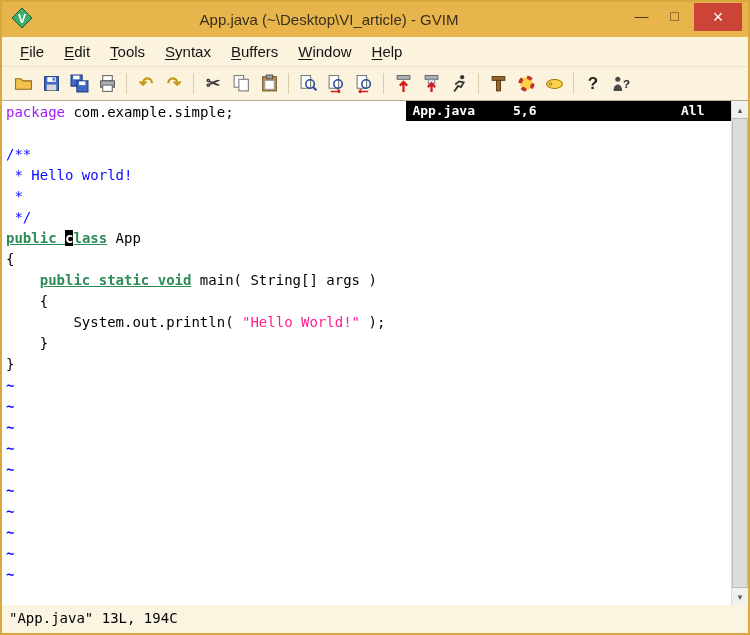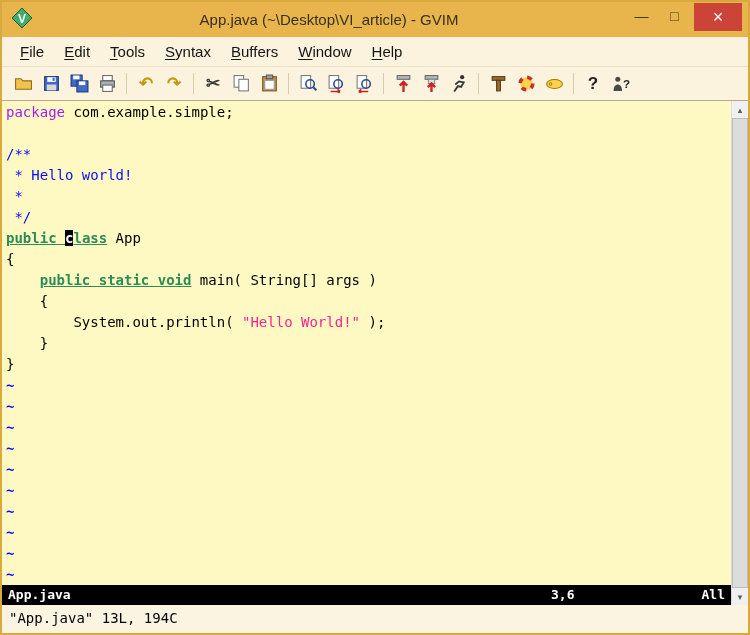--- a/index.html
+++ b/index.html
@@ -22,37 +22,37 @@
              font-size:15px; color:#141414; border-bottom:1px solid #ece2c6; flex:0 0 auto; }
   .menu-item { padding:4px 10px; white-space:nowrap; }
   .accel { text-decoration:underline; text-underline-offset:2px; }
   
   .toolbar { height:33px; background:#fbf3de; display:flex; align-items:center; padding-left:7px; flex:0 0 auto; }
   .tool-btn { width:28px; height:27px; display:flex; align-items:center; justify-content:center; }
   .tb-sep { width:1px; height:21px; background:#d8cda8; margin:0 5px; }
   .glyph { font-size:17px; line-height:1; font-weight:bold; }
   .icon { display:block; }
   
-  .main { position:relative; flex:1 1 auto; display:flex; flex-direction:column;
-          background:#fef9c3; border-top:1px solid #b3ab90; min-height:0; }
+  .main { position:relative; flex:1 1 auto; display:flex; flex-direction:row;
+          background:#ffffff; border-top:1px solid #b3ab90; min-height:0; }
   .code { flex:1 1 auto; font:14px/21px "DejaVu Sans Mono", monospace; color:#000;
           padding:1px 20px 0 4px; white-space:pre; overflow:hidden; }
   .code .pre { color:var(--preproc,#a020f0); }
   .code .com { color:var(--comment,#0000ff); }
   .code .kw  { color:var(--keyword,#2e8b57); font-weight:bold;text-decoration:underline; }
   .code .str { color:var(--string,#ff2090); }
   .code .cur { background:#000; color:#fff; font-weight:bold; }
   .tilde-row { color:var(--tilde,#0000ff); font-weight:bold; }
   
   .statusline { height:20px; margin-right:17px; background:#000; color:#fff;
                 font:bold 13px/20px "DejaVu Sans Mono", monospace;
-                display:flex; align-items:center; padding:0 6px; flex:0 0 auto; }
+                display:flex; align-items:center; padding:0 6px; flex:0 0 auto;gap:38px; }
   .sl-file { flex:1; white-space:nowrap; overflow:hidden; }
   .sl-pos { width:130px; }
-  .sl-scroll { width:44px; text-align:right; }
+  .sl-scroll { width:44px; text-align:left; }
   
   .scrollbar { position:absolute; top:0; right:0; bottom:0; width:17px; background:#f0f0f0;
                border-left:1px solid #dcdcdc; display:flex; flex-direction:column; }
   .sb-btn { height:17px; display:flex; align-items:center; justify-content:center;
             font-size:9px; color:#5a5a5a; background:#f0f0f0; }
   .sb-thumb { flex:1; background:#dcdcdc; border:1px solid #bdbdbd; }
   
   .cmdline { height:28px; background:#fbf4e0; font:14px "DejaVu Sans Mono", monospace;
              color:#000; padding:5px 0 0 7px; flex:0 0 auto; white-space:pre; }
 </style>
@@ -209,21 +209,21 @@
           <path d="M1.5 16c0-4 1.8-6 4-6s4 2 4 6z" fill="#4a4a4a"></path>
           <text x="10.5" y="13" font-size="11" font-weight="bold" fill="#222" font-family="Liberation Sans, sans-serif">?</text>
         </svg>
       </div>
     </div>
 
   <div class="main">
     <div class="code"><div class="line"><span class="pre">package</span><span> com.example.simple;</span></div><div class="line">&nbsp;</div><div class="line"><span class="com">/**</span></div><div class="line"><span class="com"> * Hello world!</span></div><div class="line"><span class="com"> *</span></div><div class="line"><span class="com"> */</span></div><div class="line"><span class="kw">public </span><span class="cur">c</span><span class="kw">lass</span><span> App</span></div><div class="line"><span>{</span></div><div class="line"><span>    </span><span class="kw">public static void</span><span> main( String[] args )</span></div><div class="line"><span>    {</span></div><div class="line"><span>        System.out.println( </span><span class="str">"Hello World!"</span><span> );</span></div><div class="line"><span>    }</span></div><div class="line"><span>}</span></div><div class="tilde-row">~</div><div class="tilde-row">~</div><div class="tilde-row">~</div><div class="tilde-row">~</div><div class="tilde-row">~</div><div class="tilde-row">~</div><div class="tilde-row">~</div><div class="tilde-row">~</div><div class="tilde-row">~</div><div class="tilde-row">~</div></div>
     <div class="statusline">
       <span class="sl-file">App.java</span>
-      <span class="sl-pos">3,6</span>
+      <span class="sl-pos">5,6</span>
       <span class="sl-scroll">All</span>
     </div>
     <div class="scrollbar">
       <div class="sb-btn">▴</div>
       <div class="sb-thumb"></div>
       <div class="sb-btn">▾</div>
     </div>
   </div>
 
   <div class="cmdline">"App.java" 13L, 194C</div>

